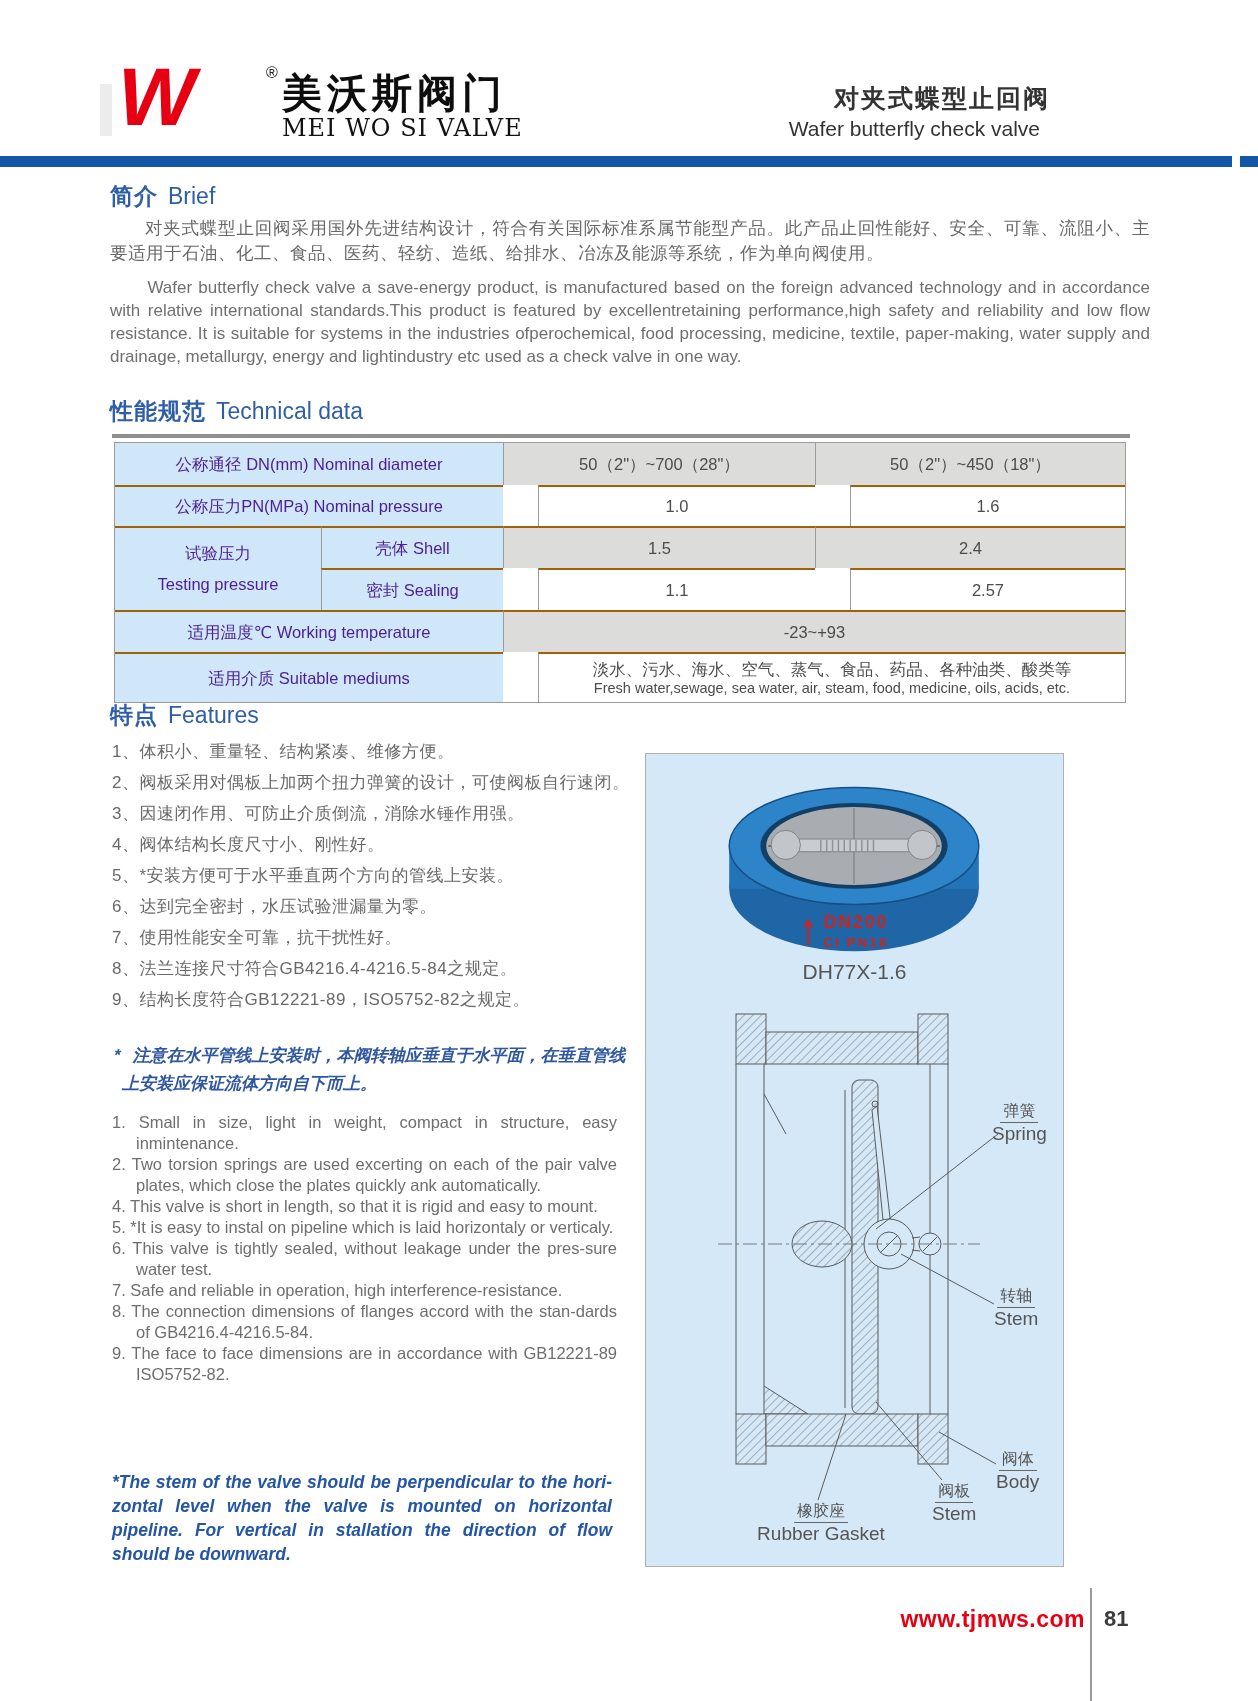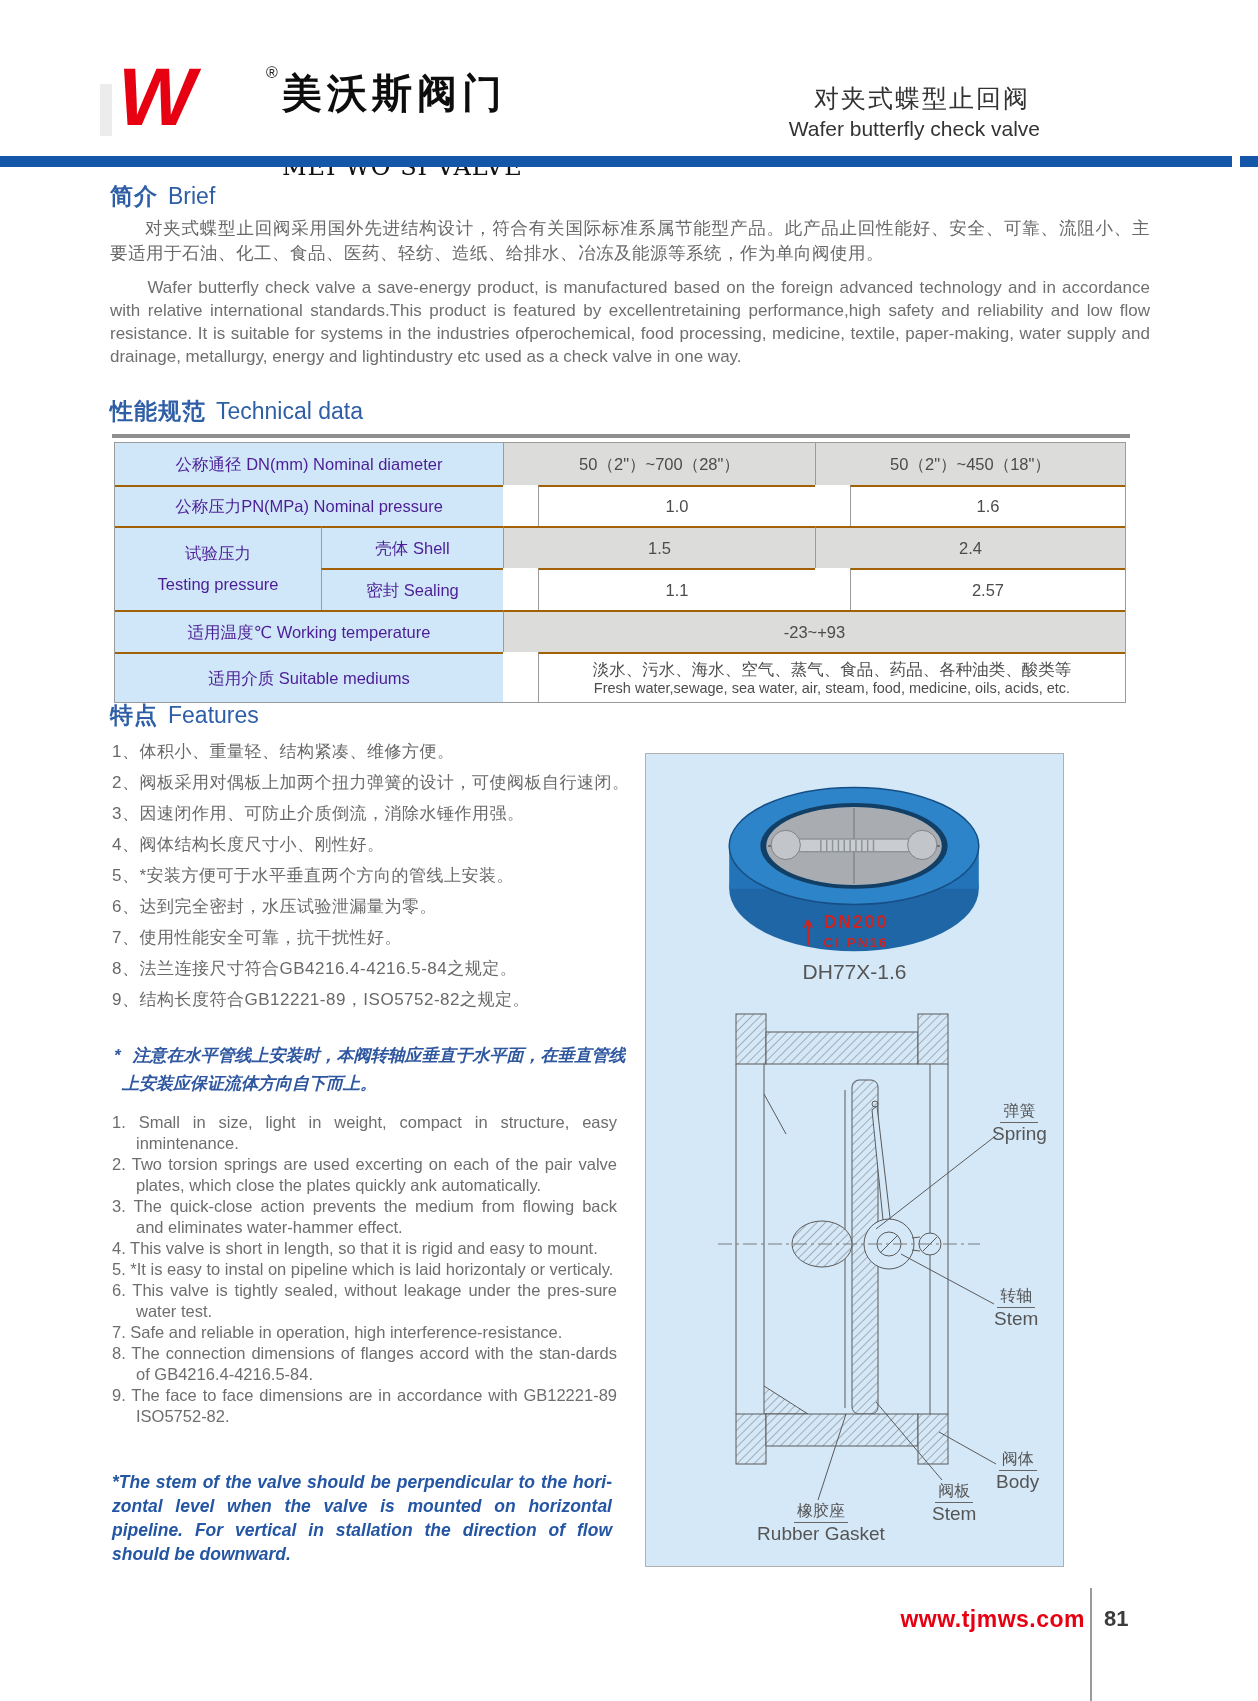--- a/index.html
+++ b/index.html
@@ -15,22 +15,22 @@
   .page{position:relative;width:1258px;height:1701px;background:#fff;overflow:hidden;}
 
   
   .gray-sliver{position:absolute;left:100px;top:84px;width:12px;height:52px;background:#ececec;}
   .logo-w{position:absolute;left:118px;top:56px;font-size:82px;font-weight:bold;font-style:italic;
           color:var(--brand-red);letter-spacing:-4px;line-height:1;}
   .logo-reg{position:absolute;left:266px;top:64px;font-size:16px;color:#222;}
   .brand-zh{position:absolute;left:282px;top:66px;font-family:"DejaVu Serif","Liberation Serif",serif;
             font-weight:bold;font-size:40px;color:#0d0d0d;letter-spacing:5px;white-space:nowrap;}
   .brand-en{position:absolute;left:282px;top:114px;font-family:"DejaVu Serif","Liberation Serif",serif;
-            font-size:24px;color:#111;letter-spacing:1px;white-space:nowrap;margin-top:39px;}
-  .prod-zh{position:absolute;right:228px;top:82px;font-size:25px;font-weight:normal;color:#333;
+            font-size:24px;color:#111;letter-spacing:1px;white-space:nowrap;}
+  .prod-zh{position:absolute;right:208px;top:82px;font-size:25px;font-weight:bold;color:#333;
            letter-spacing:2px;white-space:nowrap;}
   .prod-en{position:absolute;right:218px;top:117px;font-size:21px;color:#333;white-space:nowrap;}
   .blue-bar{position:absolute;left:0;top:156px;width:1232px;height:11px;background:var(--accent-blue);}
   .blue-bar-tip{position:absolute;left:1240px;top:156px;width:18px;height:11px;background:var(--accent-blue);}
 
   
   .sec-title{position:absolute;left:110px;font-size:23px;color:var(--title-blue);white-space:nowrap;}
   .sec-title .zh{font-weight:bold;letter-spacing:1px;}
   .sec-title .en{margin-left:10px;}
 
@@ -159,21 +159,20 @@
     <div class="item">8、法兰连接尺寸符合GB4216.4-4216.5-84之规定。</div>
     <div class="item">9、结构长度符合GB12221-89，ISO5752-82之规定。</div>
   </div>
   <div class="note-zh">
     <div>* 注意在水平管线上安装时，本阀转轴应垂直于水平面，在垂直管线</div>
     <div class="l2">上安装应保证流体方向自下而上。</div>
   </div>
   <div class="feat-en">
     <div class="item">1. Small in size, light in weight, compact in structure, easy inmintenance.</div>
     <div class="item">2. Two torsion springs are used excerting on each of the pair valve plates, which close the plates quickly ank automatically.</div>
-    <div class="item">3. The quick-close action prevents the medium from flowing back and eliminates water-hammer effect.</div>
     <div class="item">4. This valve is short in length, so that it is rigid and easy to mount.</div>
     <div class="item">5. *It is easy to instal on pipeline which is laid horizontaly or verticaly.</div>
     <div class="item">6. This valve is tightly sealed, without leakage under the pres-sure water test.</div>
     <div class="item">7. Safe and reliable in operation, high interference-resistance.</div>
     <div class="item">8. The connection dimensions of flanges accord with the stan-dards of GB4216.4-4216.5-84.</div>
     <div class="item">9. The face to face dimensions are in accordance with GB12221-89 ISO5752-82.</div>
   </div>
   <div class="note-en">*The stem of the valve should be perpendicular to the hori-zontal level when the valve is mounted on horizontal pipeline. For vertical in stallation the direction of flow should be downward.</div>
 
   <div class="panel">

